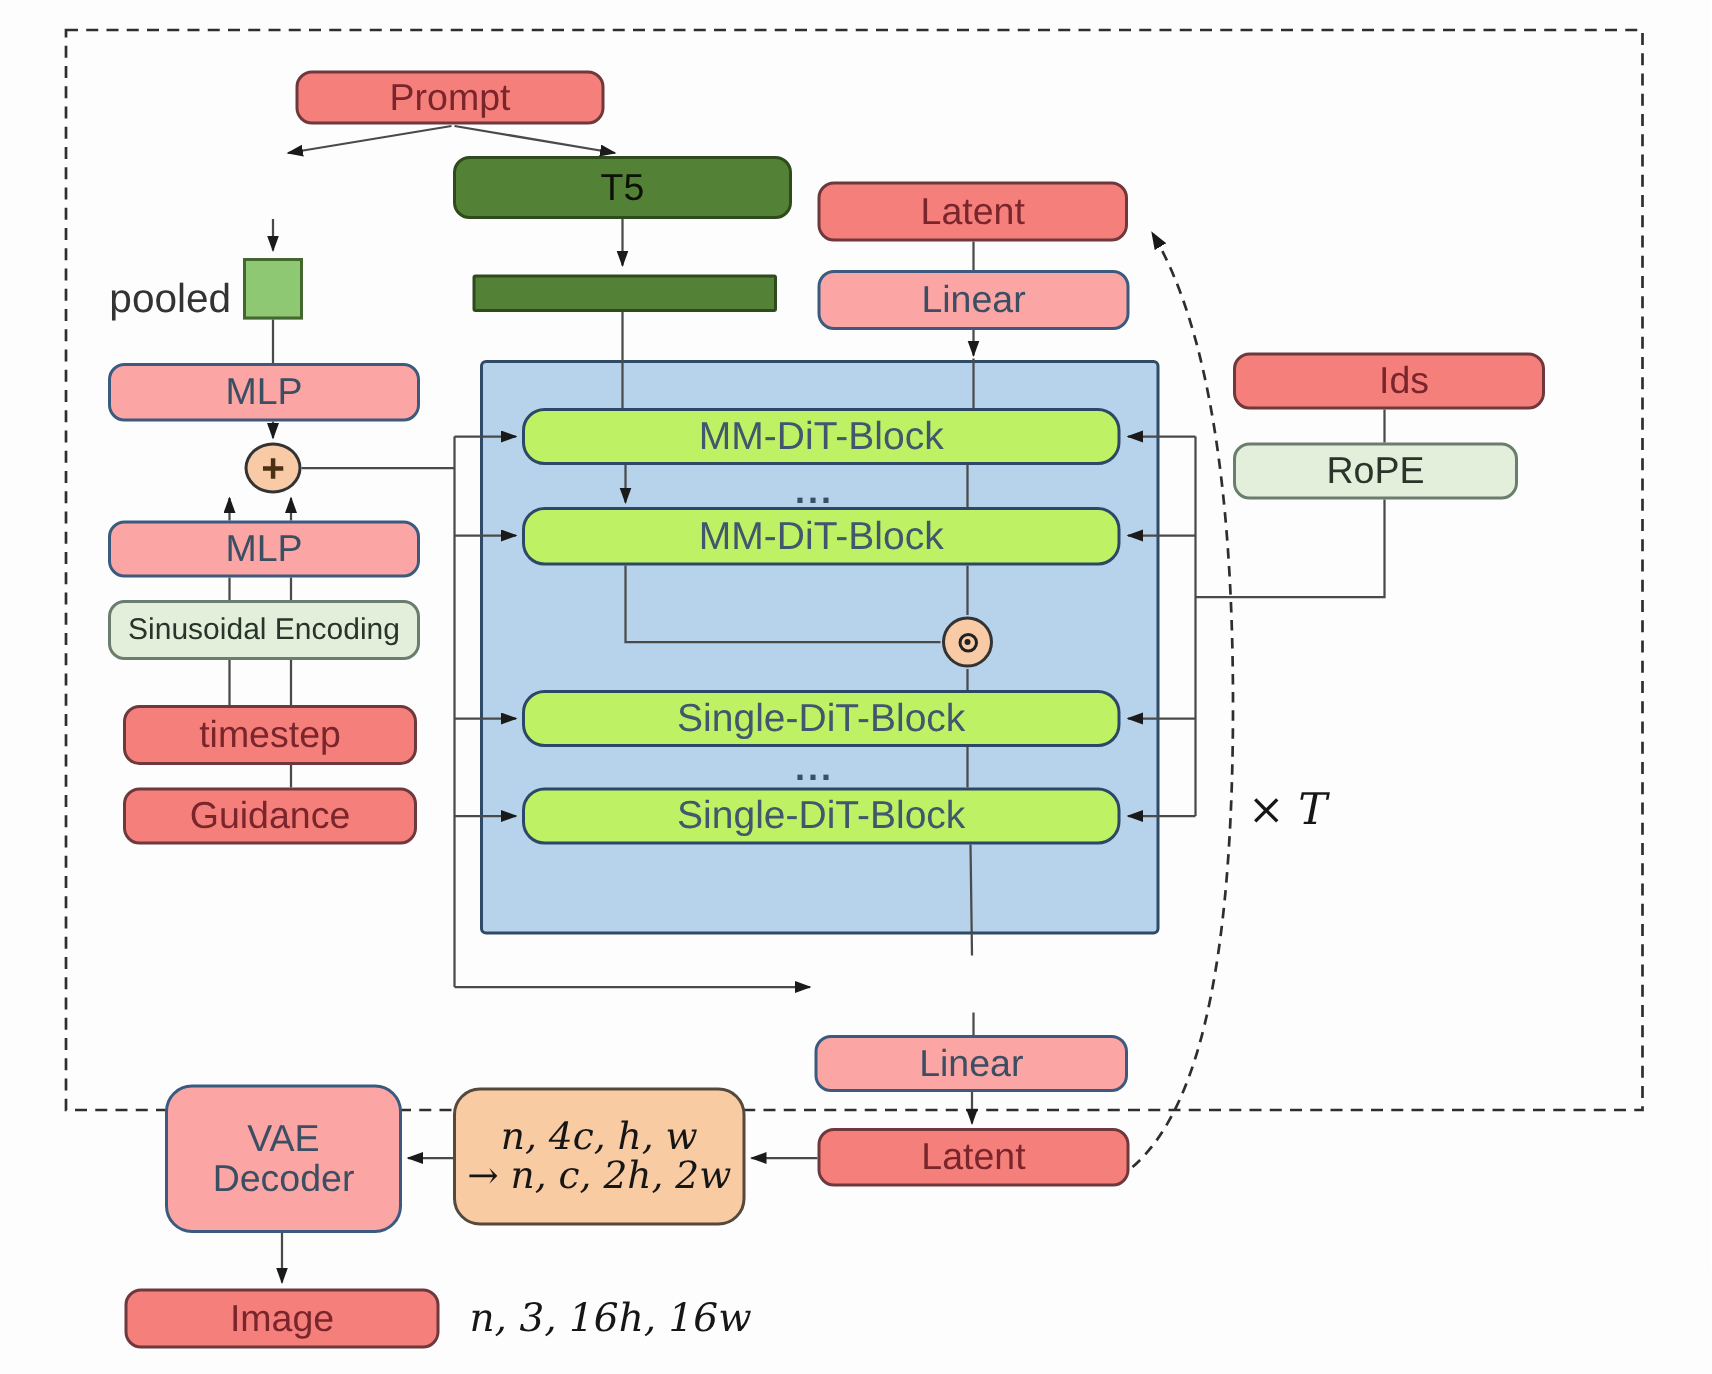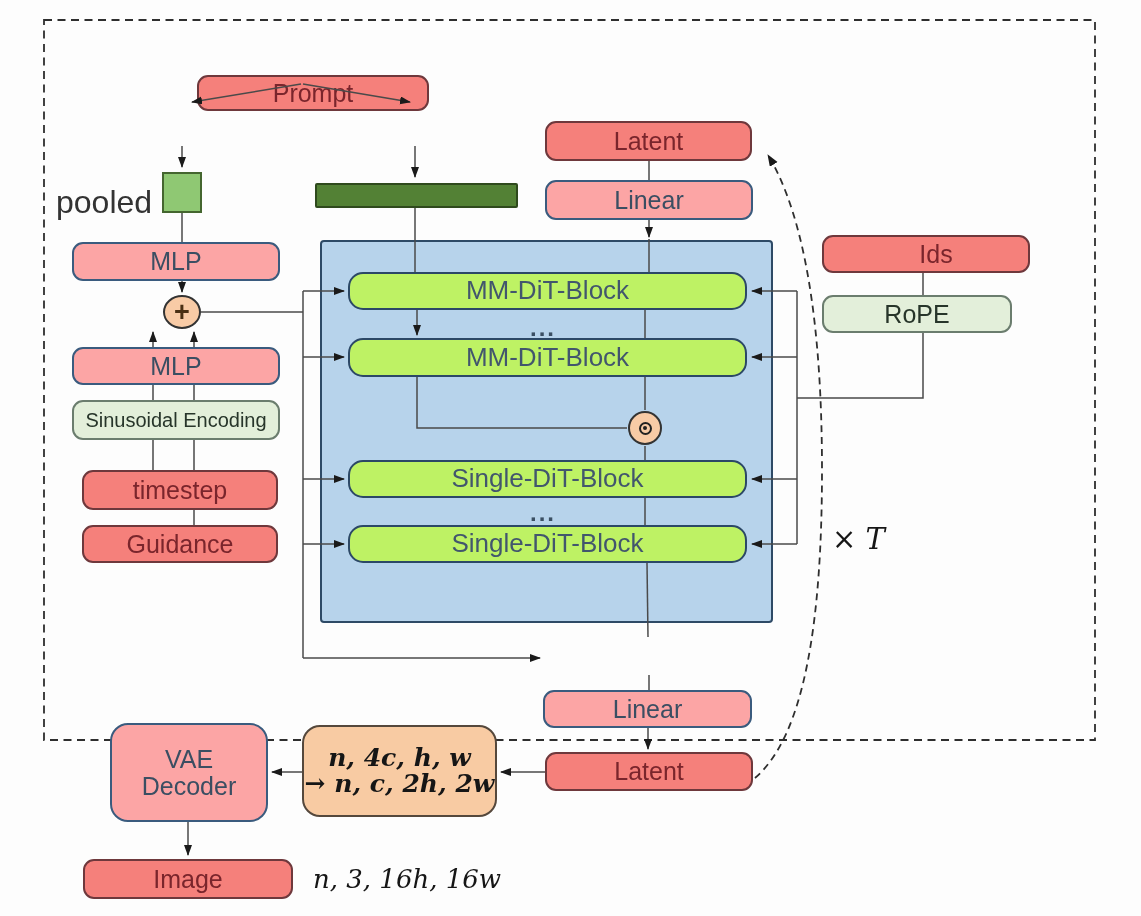--- a/index.html
+++ b/index.html
@@ -8,21 +8,21 @@
   svg.layer{position:absolute;left:0;top:0;pointer-events:none;}
   .under{z-index:1;} .over{z-index:3;}
   .bx{position:absolute;box-sizing:border-box;display:flex;align-items:center;justify-content:center;
       font-size:25px;line-height:1.05;text-align:center;z-index:2;}
   .c-red   {background:#F5807B;border:2px solid #6E383C;color:#7A252C;border-radius:11px;}
   .c-blue  {background:#fca5a5;border:2px solid #3A5B7E;color:#3B4E62;border-radius:11px;}
   .c-block {background:#bef264;border:2px solid #2C4866;color:#42566D;border-radius:15px;font-size:26px;}
   .c-glight{background:#A9D18E;border:2px solid #75856C;color:#1d1d1d;border-radius:11px;}
   .c-gdark {background:#538135;border:2px solid #2F4A1D;color:#0c1206;border-radius:11px;}
   .c-pale  {background:#E3EFDA;border:2px solid #6B7D6E;color:#27352a;border-radius:11px;}
-  .c-orange{background:#F8CBA3;border:2px solid #55483C;color:#161616;border-radius:18px;font-weight:bold;}
+  .c-orange{background:#F8CBA3;border:2px solid #55483C;color:#161616;border-radius:18px;}
   .c-square{background:#8FC873;border:2px solid #44662F;border-radius:0;}
   .container{position:absolute;box-sizing:border-box;background:#B7D3EB;border:2px solid #2E4A66;
              border-radius:4px;z-index:2;}
   .plain-label{position:absolute;z-index:2;color:#2e2e2e;}
   .math{font-family:"DejaVu Serif",serif;font-style:italic;color:#161616;}
   .dots{position:absolute;z-index:2;color:#3B4F63;font-size:24px;font-weight:bold;letter-spacing:2px;
         text-align:center;}
   .op-circle{position:absolute;z-index:3;border-radius:50%;background:#F8CBA6;border:2px solid #333333;
              display:flex;align-items:center;justify-content:center;box-sizing:border-box;
              color:#4a3014;font-size:27px;font-weight:bold;}
@@ -39,27 +39,28 @@
   <svg class="layer under" width="1141" height="916">
     <defs>
       <marker id="ahd" markerUnits="userSpaceOnUse" markerWidth="13" markerHeight="10" refX="11" refY="4.5" orient="auto">
         <path d="M0,0 L12,4.5 L0,9 Z" fill="#1a1a1a"></path>
       </marker>
     </defs>
     <rect x="44" y="20" width="1051" height="720" fill="none" stroke="#2e2e2e" stroke-width="1.8" stroke-dasharray="8 5.5"></rect>
     <path d="M755,778 C805,735 822,620 822,470 C822,330 806,218 768,155" fill="none" stroke="#2e2e2e" stroke-width="1.8" stroke-dasharray="7 5" marker-end="url(#ahd)"></path>
   </svg>
 
-  <div class="bx c-red" style="left:197px;top:47px;width:232px;height:36px;margin-top:28px;">Prompt</div>
+  <div class="bx c-red" style="left:197px;top:47px;width:206px;height:36px;">Prompt</div>
 
 
+  <div class="bx c-gdark" style="left:302px;top:104px;width:226px;height:42px;">T5</div>
 
   <div class="bx c-gdark" style="left:315px;top:183px;width:203px;height:25px;border-radius:2px;"></div>
 
-  <div class="plain-label" style="left:56px;top:184px;width:98px;font-size:32px;color:#333;">pooled</div>
+  <div class="plain-label" style="left:56px;top:184px;width:98px;text-align:right;font-size:27px;color:#333;">pooled</div>
 
   <div class="bx c-square" style="left:162px;top:172px;width:40px;height:41px;"></div>
 
   <div class="bx c-blue" style="left:72px;top:242px;width:208px;height:39px;">MLP</div>
 
   <div class="op-circle" style="left:163px;top:295px;width:38px;height:34px;">+</div>
 
   <div class="bx c-blue" style="left:72px;top:347px;width:208px;height:38px;">MLP</div>
 
   <div class="bx c-pale" style="left:72px;top:400px;width:208px;height:40px;font-size:20px;">Sinusoidal Encoding</div>

